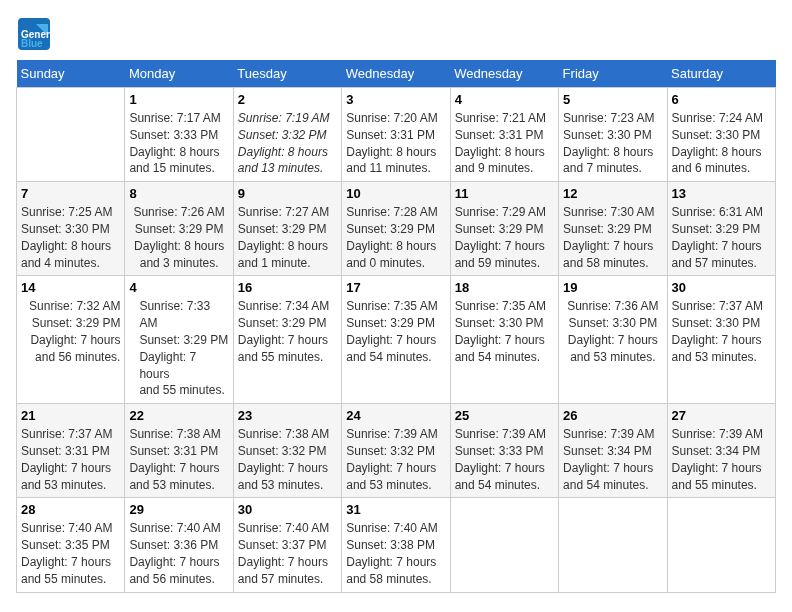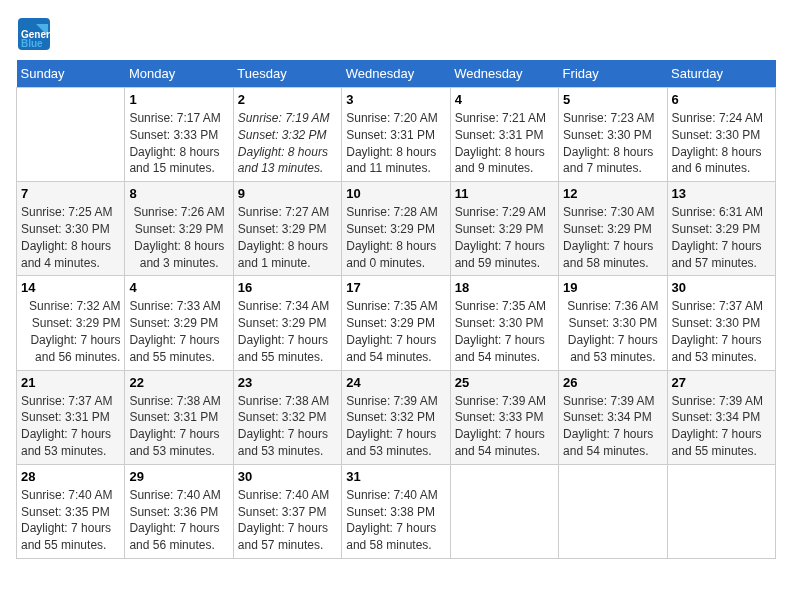--- a/index.html
+++ b/index.html
@@ -182,21 +182,21 @@
         <tr>
           <td>
             <div class="day-number">14</div>
             <div class="day-info" style="white-space: pre-line; text-align: right;">Sunrise: 7:32 AM
 Sunset: 3:29 PM
 Daylight: 7 hours
 and 56 minutes.</div>
           </td>
           <td>
             <div class="day-number">4</div>
-            <div class="day-info" style="white-space: pre-line;">Sunrise: 7:33 AM
+            <div class="day-info" style="white-space: pre-line; margin-left: 10px;">Sunrise: 7:33 AM
 Sunset: 3:29 PM
 Daylight: 7 hours
 and 55 minutes.</div>
           </td>
           <td>
             <div class="day-number">16</div>
             <div class="day-info" style="white-space: pre-line;">Sunrise: 7:34 AM
 Sunset: 3:29 PM
 Daylight: 7 hours
 and 55 minutes.</div>

